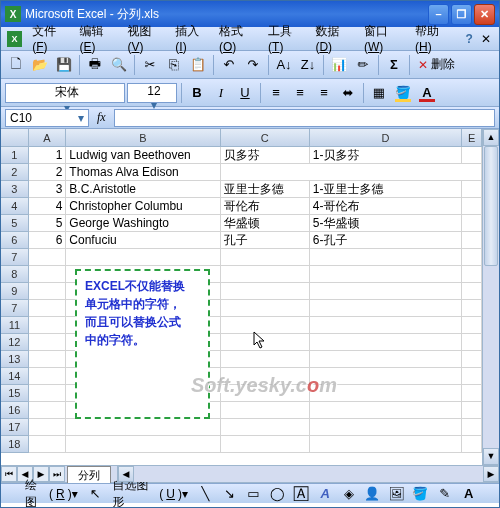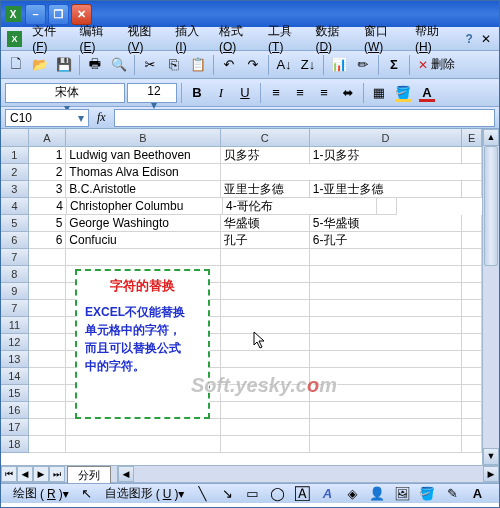--- a/index.html
+++ b/index.html
@@ -44,28 +44,29 @@
 .textbox .tb-title { color: #e02020; font-weight: bold; text-align: center; margin-bottom: 8px; font-size: 13px; }
 .textbox .tb-body { color: #2030d0; font-weight: bold; line-height: 1.5; }
 .watermark { position: absolute; font-family: Arial; font-size: 20px; color: rgba(160,160,160,0.6); font-style: italic; font-weight: bold; pointer-events: none; text-shadow: 1px 1px 0 #fff; }
 .watermark .red { color: rgba(200,40,40,0.7); }
 .cursor-arrow { position: absolute; width: 14px; height: 20px; pointer-events: none; }
 .sheet-tabs { height: 18px; background: #d4dcf0; display: flex; align-items: center; border-top: 1px solid #9eb6ce; border-bottom: 1px solid #9eb6ce; }
 .st-nav { width: 16px; height: 16px; border: 1px solid #9eb6ce; background: #e4ecf7; text-align: center; font-size: 9px; line-height: 14px; cursor: pointer; }
 .st-tab { background: #fff; border: 1px solid #888; border-bottom: none; padding: 0 10px; font-size: 11px; line-height: 16px; margin-left: 2px; cursor: pointer; }
 .st-track { flex: 1; background: #d4dcf0; position: relative; height: 16px; border-left: 1px solid #9eb6ce; margin-left: 6px; }
 .st-track .harrow { position: absolute; width: 16px; height: 16px; background: linear-gradient(to bottom, #e4ecf7, #c4d4ea); border: 1px solid #9eb6ce; text-align:center; font-size:9px; line-height:14px; }
-.drawbar { background: linear-gradient(to bottom, #dce8ff, #b8d0f0); height: 20px; display: flex; align-items: center; padding: 2px 8px; gap: 3px; border-top: 1px solid #8aa8d0; }
+.drawbar { background: linear-gradient(to bottom, #dce8ff, #b8d0f0); height: 20px; display: flex; align-items: center; padding: 2px 20px; gap: 3px; border-top: 1px solid #8aa8d0; }
 svg { display: block; }
 </style>
 </head>
 <body>
 
 <div class="titlebar">
   <span class="appicon">X</span>
+  <span class="title">Microsoft Excel - 分列.xls</span>
   <div class="winbtns">
     <div class="winbtn">–</div>
     <div class="winbtn">❐</div>
     <div class="winbtn close">✕</div>
   </div>
 </div>
 
 <div class="menubar">
   <span class="docicon">X</span>
   <span class="menu-item"><span>文件</span>(<u>F</u>)</span>
@@ -177,20 +178,21 @@
           <div class="cell num" style="width: 38px;">3</div>
           <div class="cell" style="width: 156px;">B.C.Aristotle</div>
           <div class="cell" style="width: 90px;">亚里士多德</div>
           <div class="cell" style="width: 154px;">1-亚里士多德</div>
           <div class="cell" style="width: 20px;"></div>
         </div>
         <div class="row">
           <div class="rh">4</div>
           <div class="cell num" style="width: 38px;">4</div>
           <div class="cell" style="width: 156px;">Christopher Columbu</div>
+          <div class="cell" style="width: 90px;">哥伦布</div>
           <div class="cell" style="width: 154px;">4-哥伦布</div>
           <div class="cell" style="width: 20px;"></div>
         </div>
         <div class="row">
           <div class="rh">5</div>
           <div class="cell num" style="width: 38px;">5</div>
           <div class="cell" style="width: 156px;">George Washingto</div>
           <div class="cell" style="width: 90px;">华盛顿</div>
           <div class="cell" style="width: 154px;">5-华盛顿</div>
           <div class="cell" style="width: 20px;"></div>
@@ -295,21 +297,20 @@
           <div class="rh">18</div>
           <div class="cell num" style="width: 38px;"></div>
           <div class="cell" style="width: 156px;"></div>
           <div class="cell" style="width: 90px;"></div>
           <div class="cell" style="width: 154px;"></div>
           <div class="cell" style="width: 20px;"></div>
         </div>
       </div>
 
     <div class="textbox" style="left:74px; top:140px; width:135px; height:150px">
-      <div class="tb-title">字符的替换</div>
       <div class="tb-body">
         <div>EXCEL不仅能替换</div>
         <div>单元格中的字符，</div>
         <div>而且可以替换公式</div>
         <div>中的字符。</div>
       </div>
     </div>
 
     <div class="watermark" style="left:190px; top:245px">
       <span>Soft.yesky.c</span><span class="red">o</span><span>m</span>

